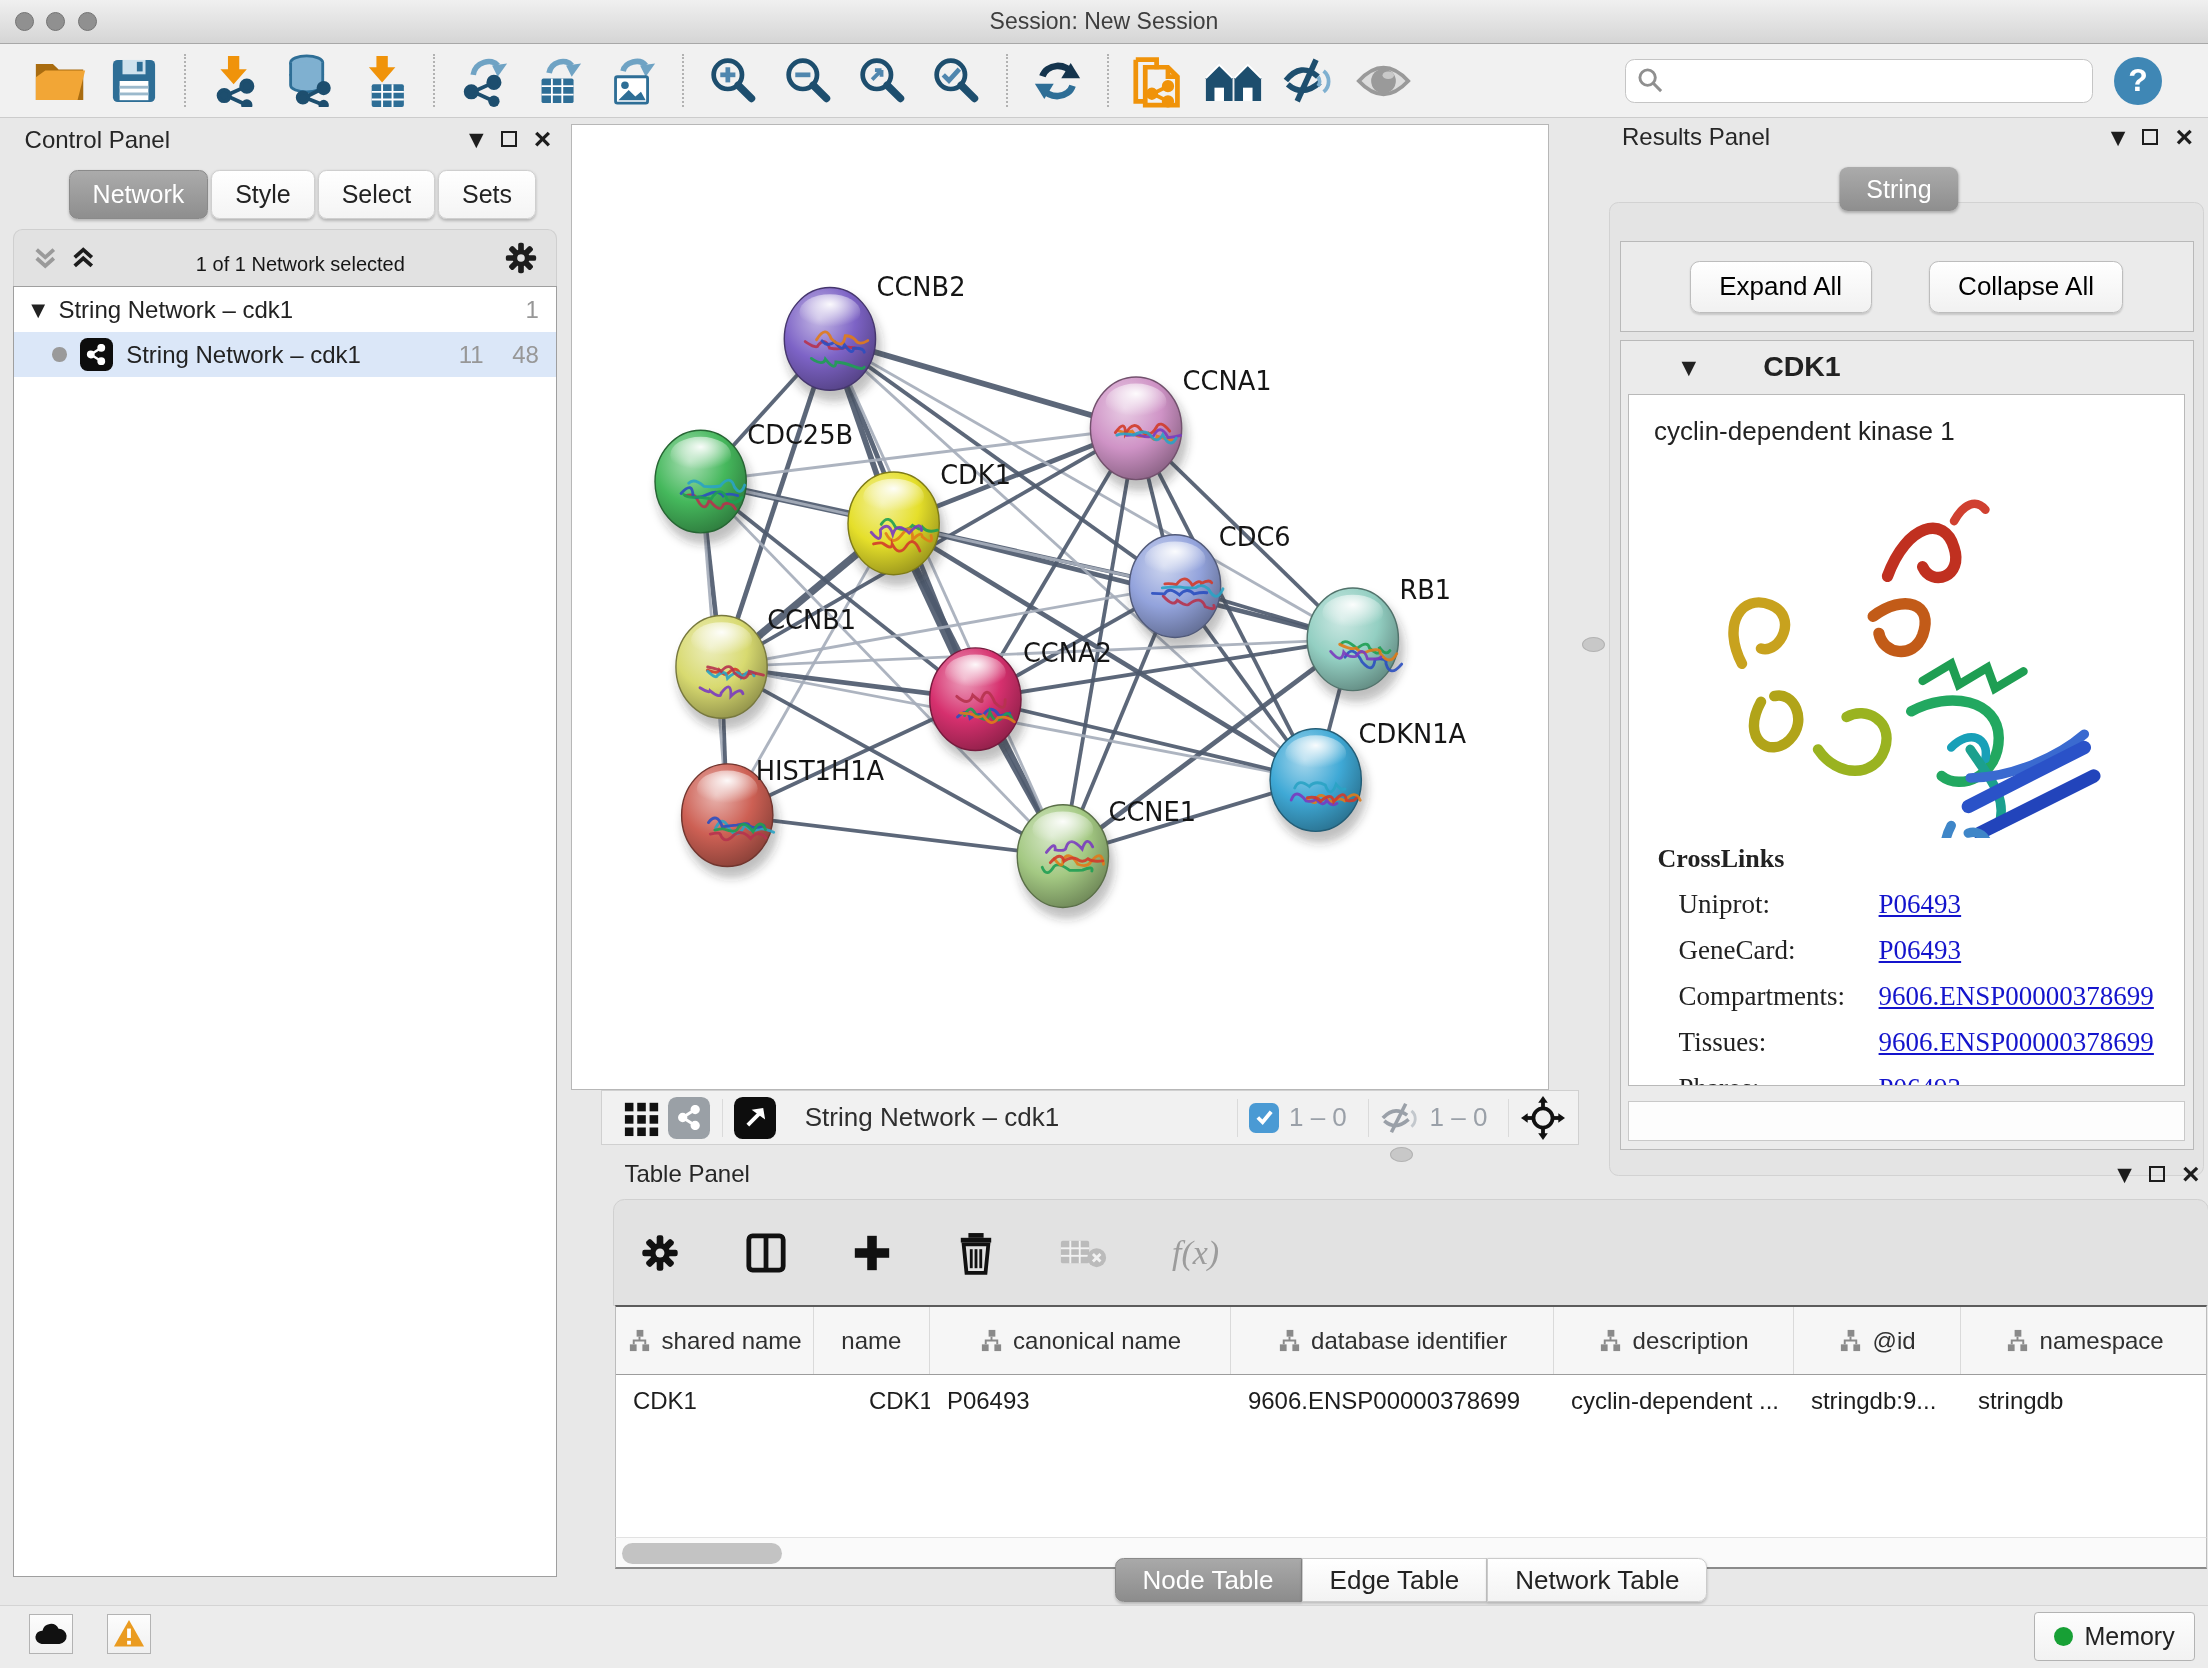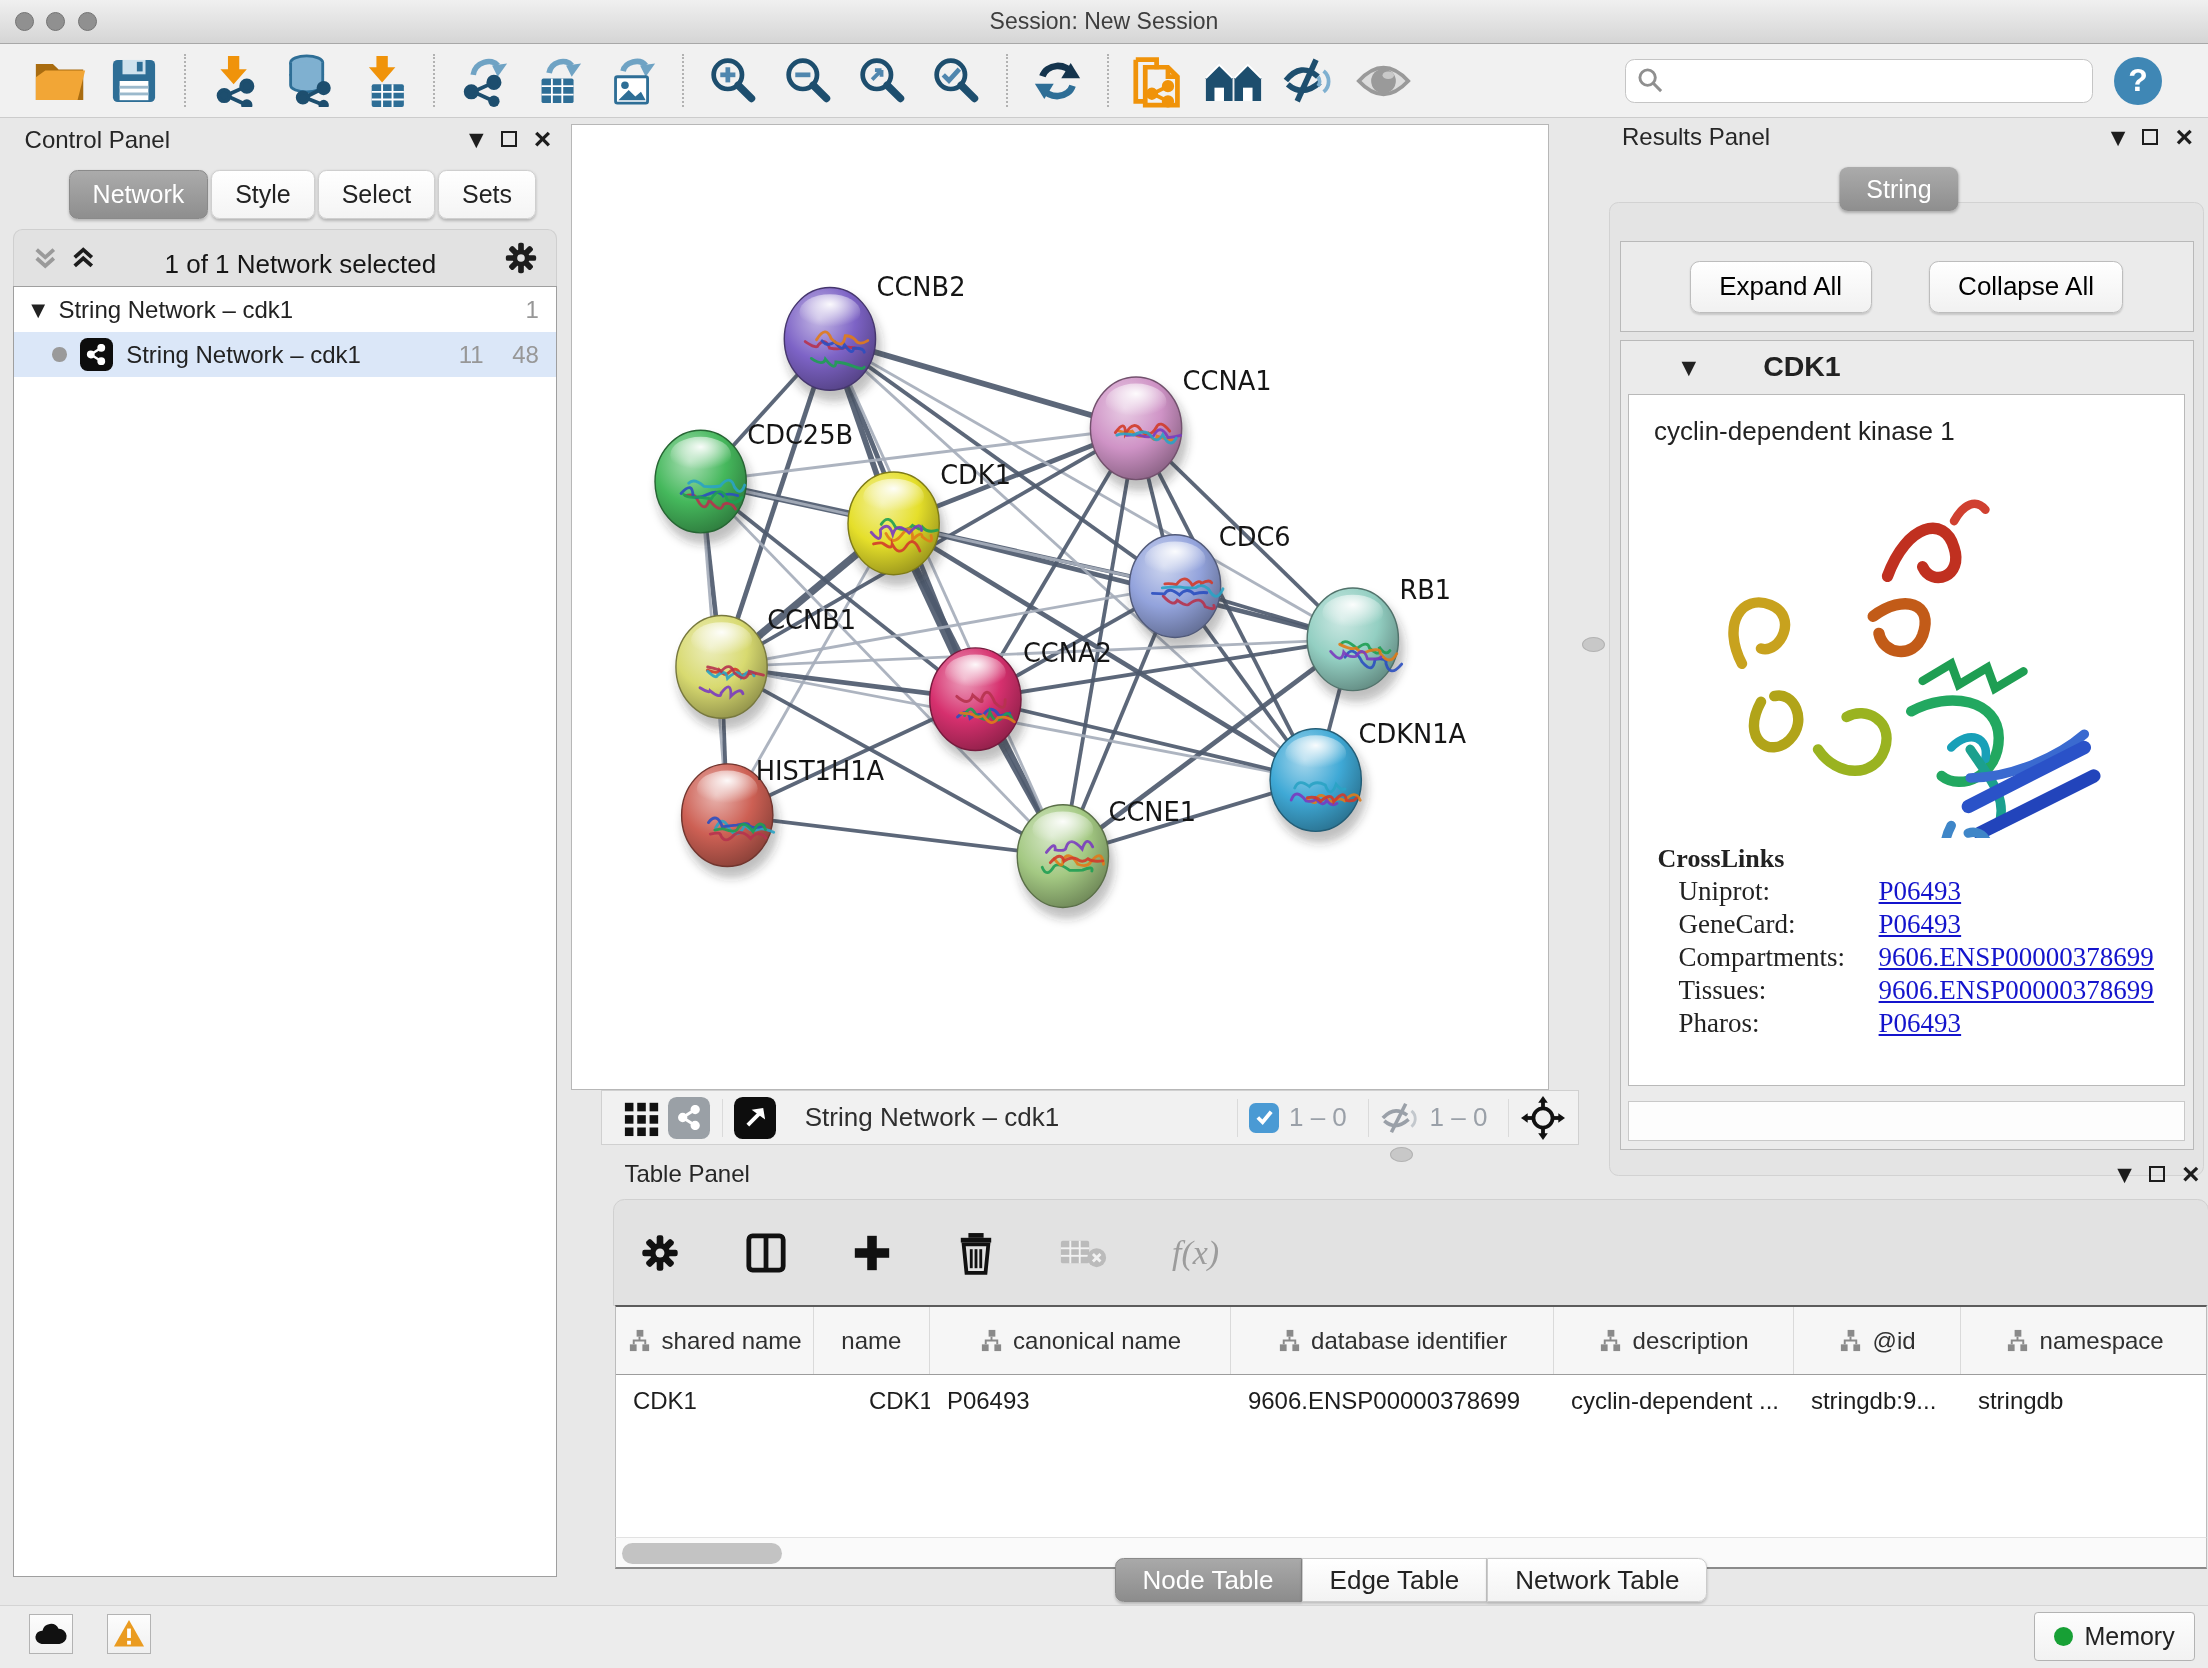--- a/index.html
+++ b/index.html
@@ -28,21 +28,21 @@
 .float-sq{width:16px;height:16px;border:2.9px solid #1d1d1d;}
 .close-gl{font-size:30px;font-weight:bold;color:#1d1d1d;line-height:1;}
 
 
 .control{position:absolute;left:7.6px;top:122px;width:555px;height:1459px;}
 .cp-head{position:absolute;top:1.9px;left:17px;right:11.4px;display:flex;align-items:flex-end;}
 .cp-tabs{position:absolute;top:48px;left:61px;display:flex;z-index:2;}
 .tab{height:49px;padding:0 23px;display:flex;align-items:center;background:linear-gradient(#ffffff,#f4f4f4);border:1px solid #cfcfcf;border-radius:8.6px;margin-right:2.9px;font-size:25px;box-shadow:0 1.9px 2.9px rgba(0,0,0,.22);}
 .tab.sel{background:linear-gradient(#ababab,#8e8e8e);color:#fff;border-color:#8a8a8a;}
 .cp-sub{position:absolute;top:107px;left:5.7px;right:5.7px;height:57px;background:#e2e2e2;border:1px solid #cfcfcf;border-bottom:none;border-radius:9.5px 9.5px 0 0;display:flex;align-items:center;padding:0 17px;}
-.cp-status{flex:1;text-align:center;font-size:26px;color:#161616;margin-top:12px;}
+.cp-status{flex:1;text-align:center;font-size:20px;color:#161616;margin-top:12px;}
 .cp-list{position:absolute;top:164px;left:5.7px;right:5.7px;bottom:3.8px;background:#fff;border:1.9px solid #9f9f9f;}
 .nrow{height:45px;display:flex;align-items:center;font-size:24px;padding:0 17px;gap:13.3px;}
 .nrow .lbl{flex:1;}
 .nrow .cnt{color:#979797;width:42px;text-align:right;}
 .nrow.sel{background:#dbe7f8;}
 .bullet{width:14.3px;height:14.3px;border-radius:50%;background:#9a9a9a;}
 .appicon{width:33px;height:33px;background:#0d0d0d;border-radius:7.6px;display:flex;align-items:center;justify-content:center;}
 .dot{position:absolute;width:23px;height:15px;border-radius:50%;background:#c8c8c8;border:1px solid #b2b2b2;}
 .dotbox{position:absolute;width:34px;height:32px;background:#fdfdfd;border:1px solid #dcdcdc;display:flex;align-items:center;justify-content:center;}
 .dotbox .d{width:21px;height:21px;border-radius:50%;background:#cdcdcd;}
@@ -65,21 +65,21 @@
 .rp-box{position:absolute;top:84px;left:19px;right:3.8px;bottom:0;background:#e4e4e4;border:1px solid #d2d2d2;border-radius:9.5px;}
 .rp-a{position:absolute;top:38px;left:9.5px;right:9.5px;height:91px;background:#ebebeb;border:1.9px solid #b9b9b9;display:flex;align-items:center;justify-content:center;gap:57px;}
 .btn{background:linear-gradient(#ffffff,#f1f1f1);border:1px solid #bdbdbd;border-radius:9.5px;font-size:26px;padding:9.5px 28.5px;box-shadow:0 1.9px 1.9px rgba(0,0,0,.15);}
 .rp-b{position:absolute;top:137px;left:9.5px;right:9.5px;bottom:25px;background:#ebebeb;border:1.9px solid #b9b9b9;}
 .rp-b-head{height:51px;display:flex;align-items:center;padding-left:61px;gap:67px;}
 .rp-gene{font-size:28.5px;font-weight:bold;}
 .rp-b-body{position:absolute;top:53px;left:7.6px;right:7.6px;bottom:63px;background:#fff;border:1px solid #b9b9b9;overflow:hidden;}
 .rp-desc{font-size:26px;margin:21px 0 0 25px;}
 .xl{font-family:"Liberation Serif",serif;margin-left:28.5px;}
 .xl-title{font-size:26px;font-weight:bold;margin-top:6px;}
-.xl-row{display:flex;font-size:27px;margin-top:2px;}
+.xl-row{display:flex;font-size:27px;margin-top:15px;}
 .xl-label{width:221px;padding-left:21px;}
 .xl-link{color:#1414cc;text-decoration:underline;}
 .rp-b-foot{position:absolute;left:7.6px;right:7.6px;bottom:7.6px;height:40px;background:#fdfdfd;border:1px solid #c9c9c9;}
 
 
 .tpanel{position:absolute;left:613px;top:1157px;width:1596px;height:447px;}
 .tp-head{position:absolute;top:1.9px;left:11.4px;right:9.5px;display:flex;align-items:center;}
 .tp-tool{position:absolute;top:42px;left:0;right:0;height:107px;background:#e2e2e2;border:1px solid #d0d0d0;border-radius:11.4px 11.4px 0 0;display:flex;align-items:center;gap:64px;padding:0 25px;}
 .fx{font-family:"Liberation Serif",serif;font-style:italic;font-size:34px;color:#9c9c9c;}
 .tp-table{position:absolute;top:148px;left:1.9px;right:1.9px;height:232px;background:#fff;border-top:2.9px solid #5c5c5c;border-left:1px solid #bcbcbc;border-right:1px solid #bcbcbc;overflow:hidden;}

